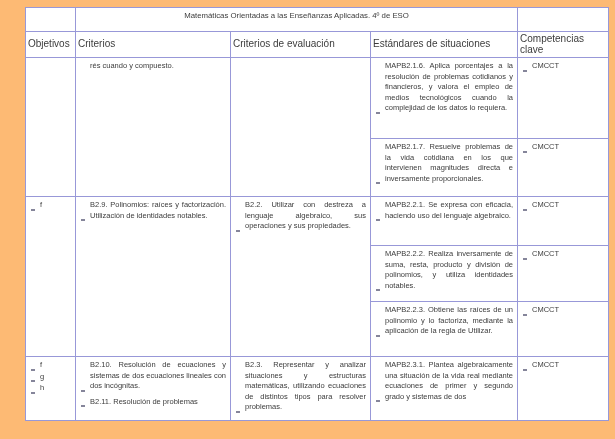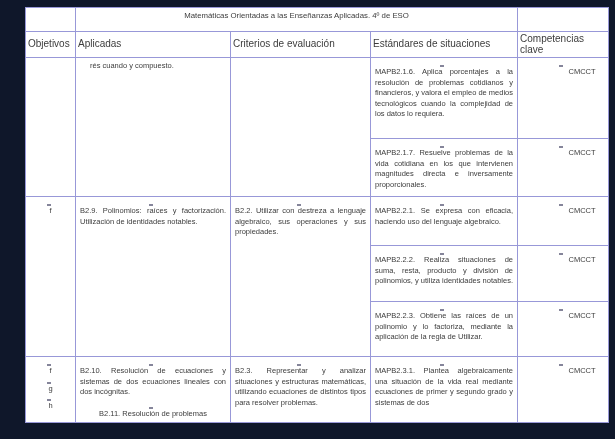--- a/index.html
+++ b/index.html
@@ -1,21 +1,21 @@
 <!DOCTYPE html>
 <html><head>
 <meta charset="utf-8">
 <style>
   * { margin: 0; padding: 0; box-sizing: border-box; }
   html, body { background: #ffffff; }
   .screen {
     position: relative;
     width: 615px;
     height: 439px;
-    background: #0f172a;
+    background: #fdba74;
     overflow: hidden;
     font-family: "Liberation Sans", sans-serif;
     color: #3c3c3c;
   }
   table.curriculum {
     position: absolute;
     left: 25px;
     top: 7px;
     width: 583px;
     border-collapse: collapse;
@@ -37,38 +37,37 @@
     padding: 2px;
   }
   tr.head-row td {
     text-align: left;
     vertical-align: middle;
     font-size: 10px;
     padding: 2px;
   }
   .li {
     display: flex;
-    align-items: center;
-    flex-direction: column;
+    align-items: flex-end;
   }
   .li + .li { margin-top: 5px; }
   .bullet {
     flex: 0 0 auto;
     width: 4px;
     height: 2px;
     background: #85859a;
     margin: 4px 5px 0 1px;
   }
   .li-text {
     flex: 1 1 auto;
     text-align: justify;
   }
   .obj .li + .li { margin-top: 1px; }
   .obj .li-text { text-align: left; }
-  .comp .li-text { text-align: left; margin-left: 38px; }
+  .comp .li-text { text-align: left; }
   .continuation {
     margin-left: 10px;
     text-align: justify;
   }
 </style>
 </head>
 <body>
 
 <div class="screen">
   <table class="curriculum">
@@ -82,21 +81,21 @@
 
     <tbody>
         <tr style="height:24px">
       <td></td>
       <td colspan="3" class="title-cell">Matemáticas Orientadas a las Enseñanzas Aplicadas. 4º de ESO</td>
       <td></td>
     </tr>
 
     <tr class="head-row" style="height:23px">
       <td>Objetivos</td>
-      <td>Aplicadas</td>
+      <td>Criterios</td>
       <td>Criterios de evaluación</td>
       <td>Estándares de situaciones</td>
       <td>Competencias clave</td>
     </tr>
 
     <tr style="height:81px">
       <td rowspan="2" class="obj"></td>
       <td rowspan="2">
         <div class="continuation">rés cuando y compuesto.</div>
       </td>
@@ -158,21 +157,21 @@
         <div class="li">
           <span class="bullet"></span>
           <span class="li-text">CMCCT</span>
         </div>
       </td>
     </tr>
     <tr style="height:56px">
       <td>
         <div class="li">
           <span class="bullet"></span>
-          <span class="li-text">MAPB2.2.2. Realiza situaciones de suma, resta, producto y división de polinomios, y utiliza identidades notables.</span>
+          <span class="li-text">MAPB2.2.2. Realiza inversamente de suma, resta, producto y división de polinomios, y utiliza identidades notables.</span>
         </div>
       </td>
       <td class="comp">
         <div class="li">
           <span class="bullet"></span>
           <span class="li-text">CMCCT</span>
         </div>
       </td>
     </tr>
     <tr style="height:55px">

